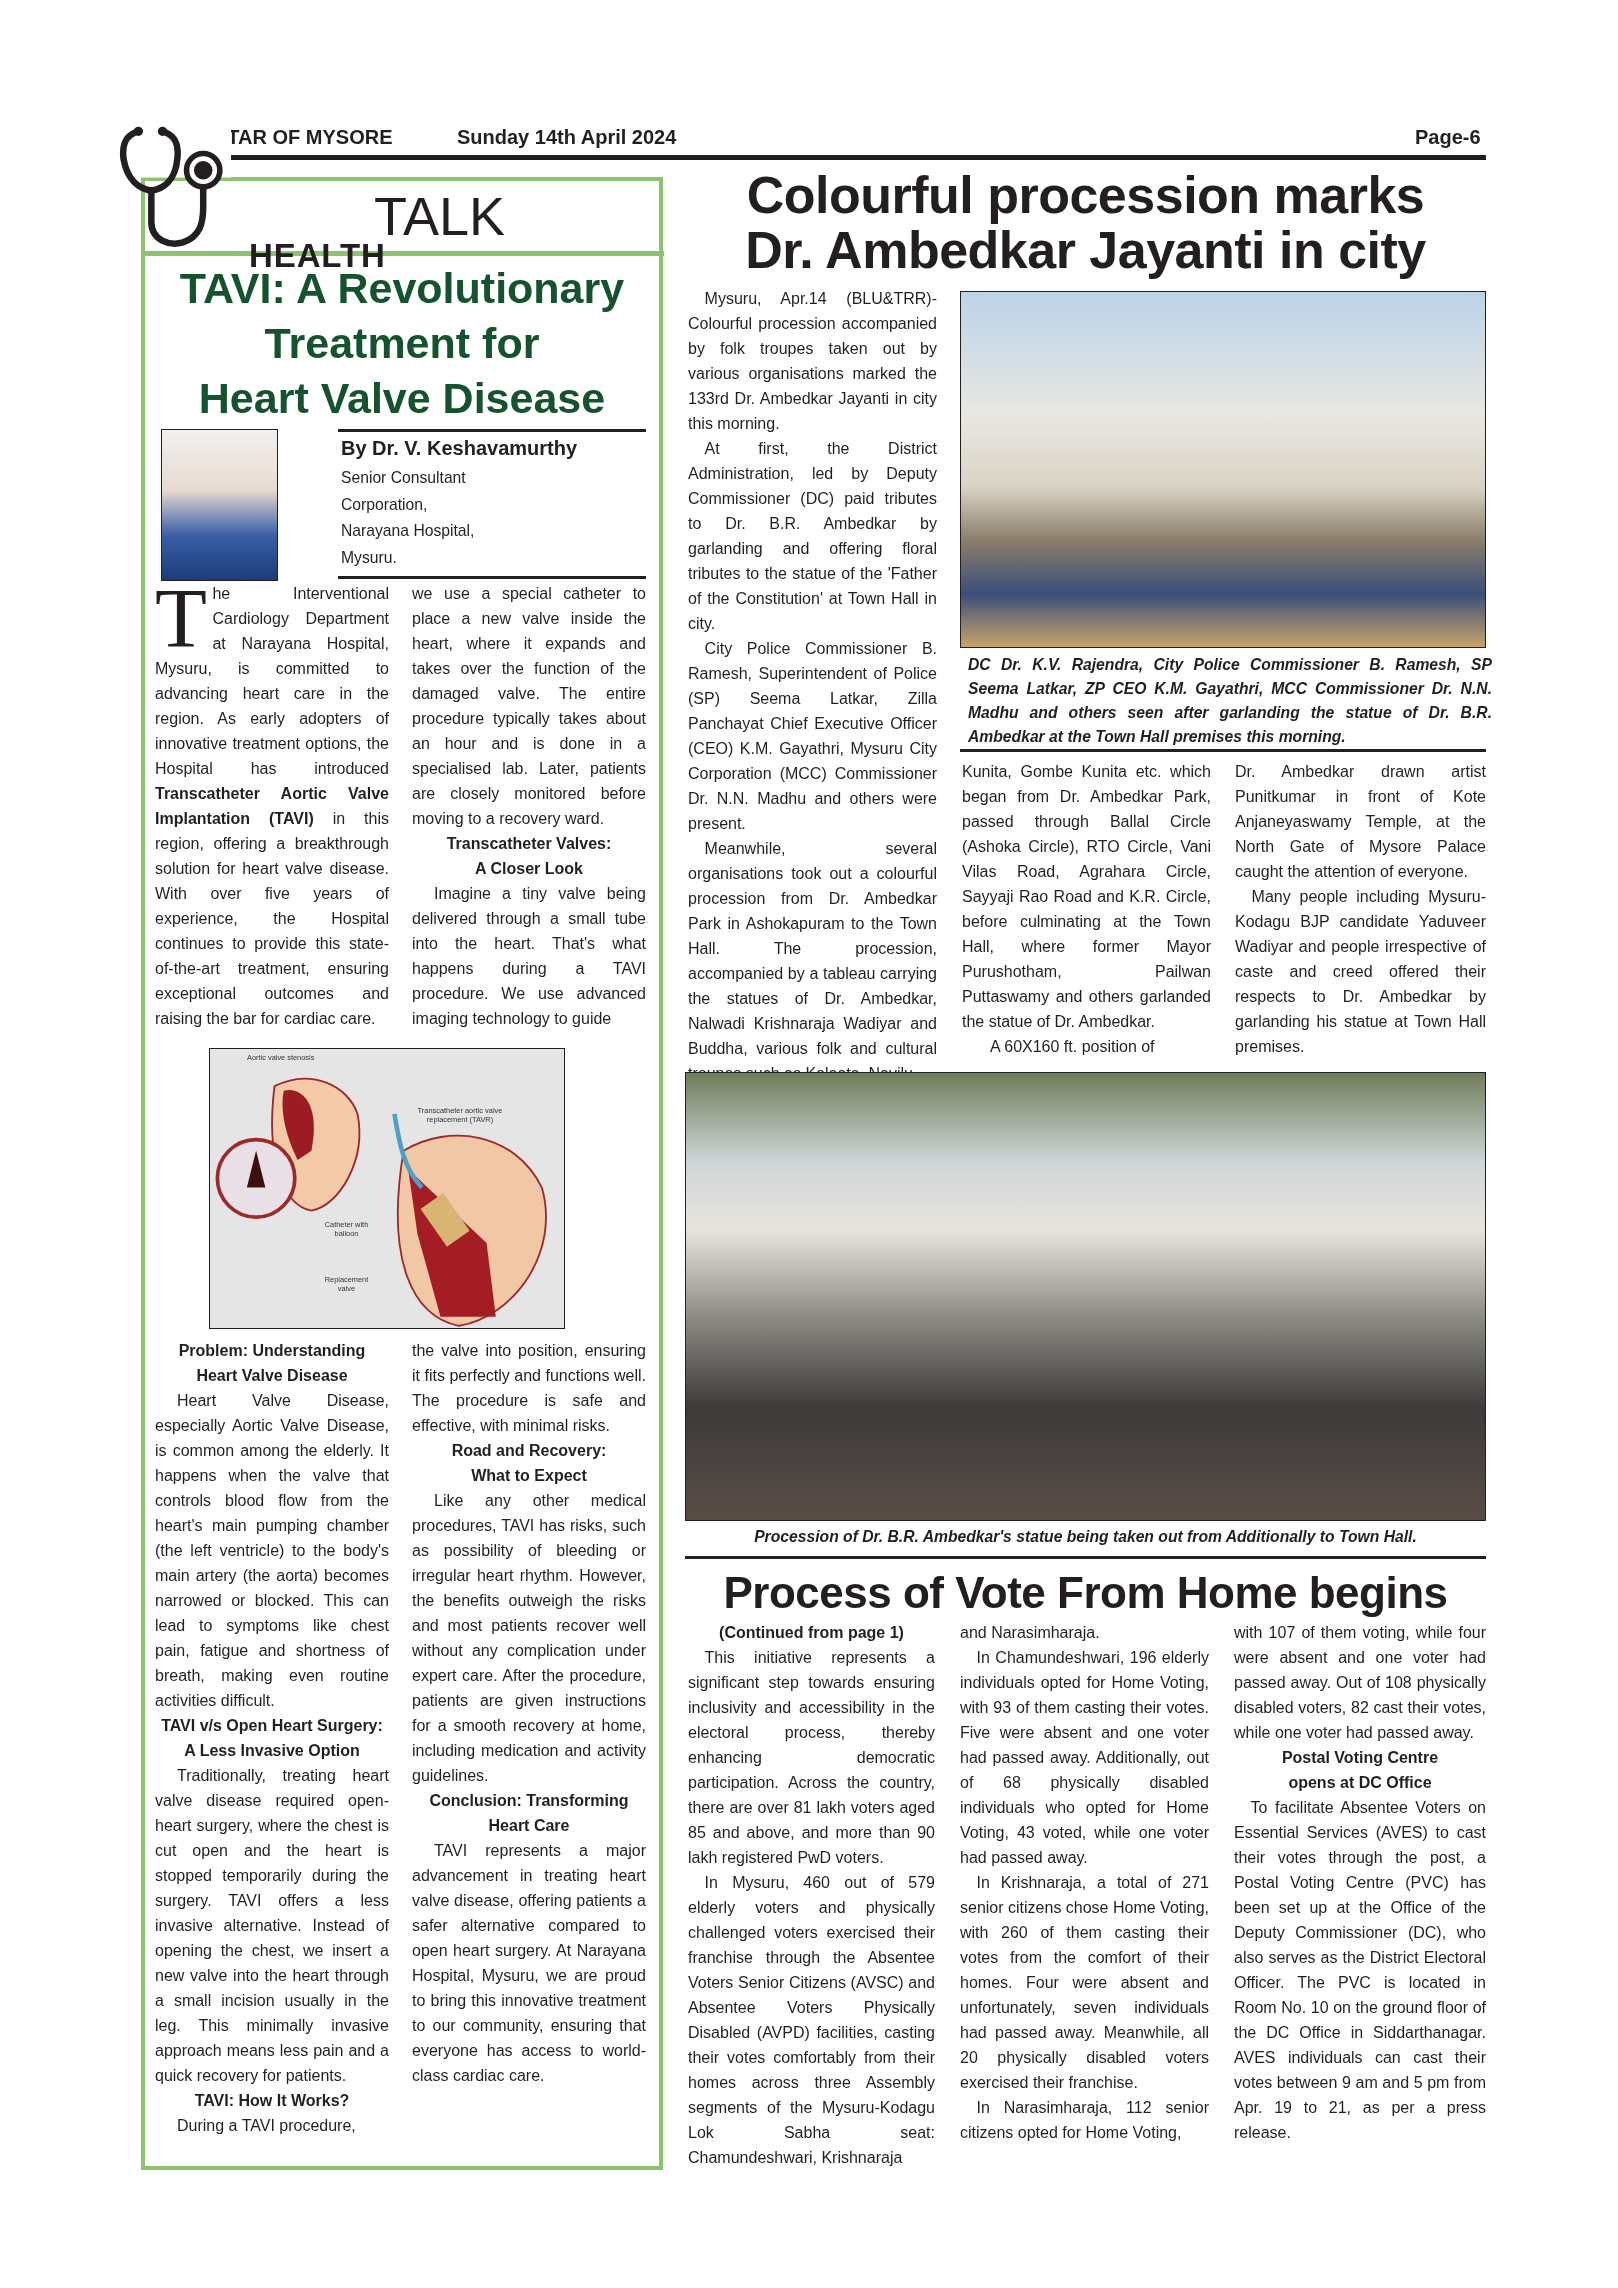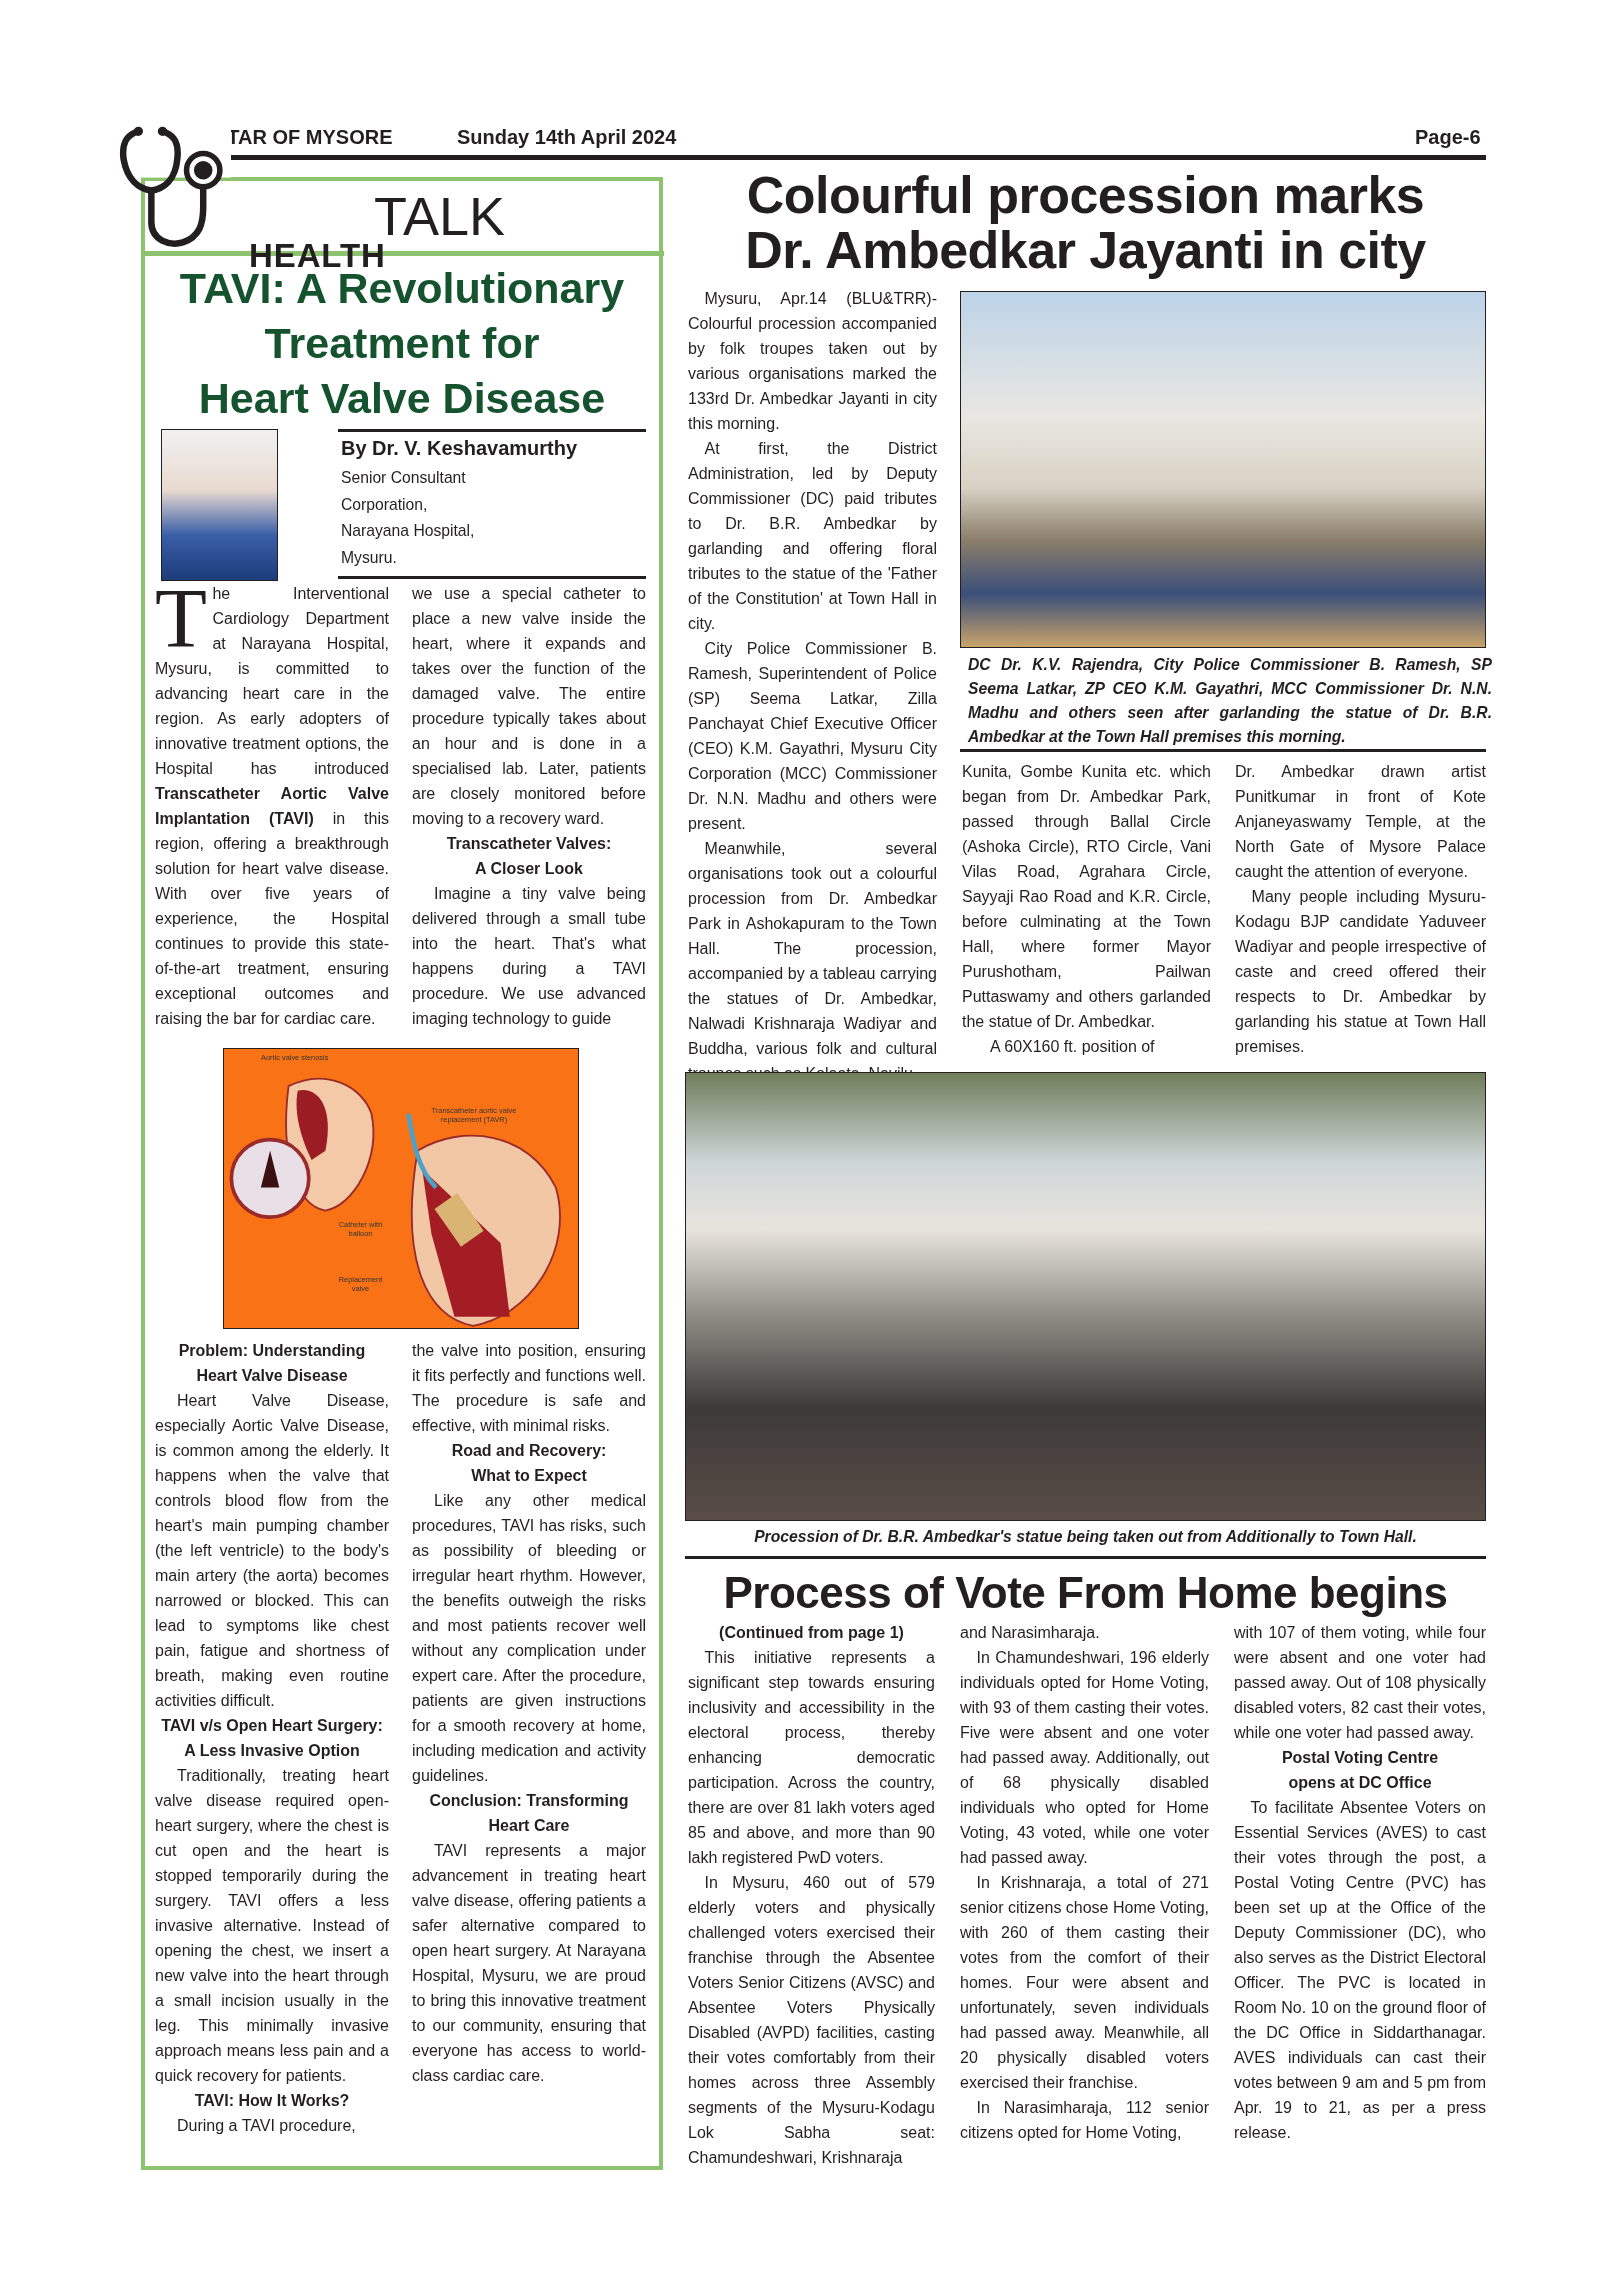--- a/index.html
+++ b/index.html
@@ -18,21 +18,21 @@
   .tavi-title { position:absolute; left:148px; top:261px; width:508px; text-align:center; color:#14532d; font-weight:bold; font-size:43px; line-height:55px; }
   .photo-doc { position:absolute; left:161px; top:429px; width:115px; height:150px; border:1.8px solid #231f20; background:linear-gradient(180deg,#f1f1f1 0%,#e8dad0 40%,#3a5fa8 70%,#1c3c7a 100%); }
   .byrule { position:absolute; left:338px; width:308px; height:2.8px; background:#231f20; }
   .byname { position:absolute; left:341px; top:437px; font-weight:bold; font-size:20px; }
   .bycred { position:absolute; left:341px; font-size:15.7px; }
   .col { position:absolute; font-size:16px; line-height:25px; text-align:justify; }
   .col p { margin:0; text-indent:22px; }
   .col p.noind { text-indent:0; }
   .col h4 { margin:0; font-size:16px; font-weight:bold; text-align:center; line-height:25px; }
   .dropcap { float:left; font-family:"Liberation Serif", serif; font-size:85px; line-height:66px; margin:3.7px 5.5px 0 0; font-weight:normal; }
-  .diagram { position:absolute; left:223px; top:1048px; width:354px; height:279px; border:1.8px solid #231f20; background:#f97316; overflow:hidden; }
+  .diagram { position:absolute; left:209px; top:1048px; width:354px; height:279px; border:1.8px solid #231f20; background:#e5e5e5; overflow:hidden; }
   .dlabel { position:absolute; font-size:7.4px; color:#333; text-align:center; }
   
   .headline { position:absolute; left:685px; width:801px; text-align:center; font-weight:900; font-size:52px; line-height:55px; letter-spacing:-0.5px; }
   .rcol { position:absolute; font-size:16px; line-height:25px; text-align:justify; }
   .rcol p { margin:0; text-indent:16.6px; }
   .rcol h4 { margin:0; font-size:16px; text-align:center; font-weight:bold; line-height:25px; }
   .photo1 { position:absolute; left:960px; top:291px; width:524px; height:355px; border:0.9px solid #231f20; background:linear-gradient(180deg,#bcd3e8 0%,#e9e7e2 35%,#d9d2c4 55%,#8a7e6a 70%,#3a4f7a 85%,#c8a36a 100%); }
   .caption1 { position:absolute; left:968px; top:653px; width:524px; font-style:italic; font-weight:bold; font-size:15.7px; line-height:24px; text-align:justify; }
   .caprule { position:absolute; height:2.8px; background:#231f20; }
   .photo2 { position:absolute; left:685px; top:1072px; width:799px; height:447px; border:1.8px solid #231f20; background:linear-gradient(180deg,#6f7d5a 0%,#cfd6d8 20%,#e8e4dd 35%,#8b8a82 55%,#3d3a3a 75%,#5a4d47 100%); }

